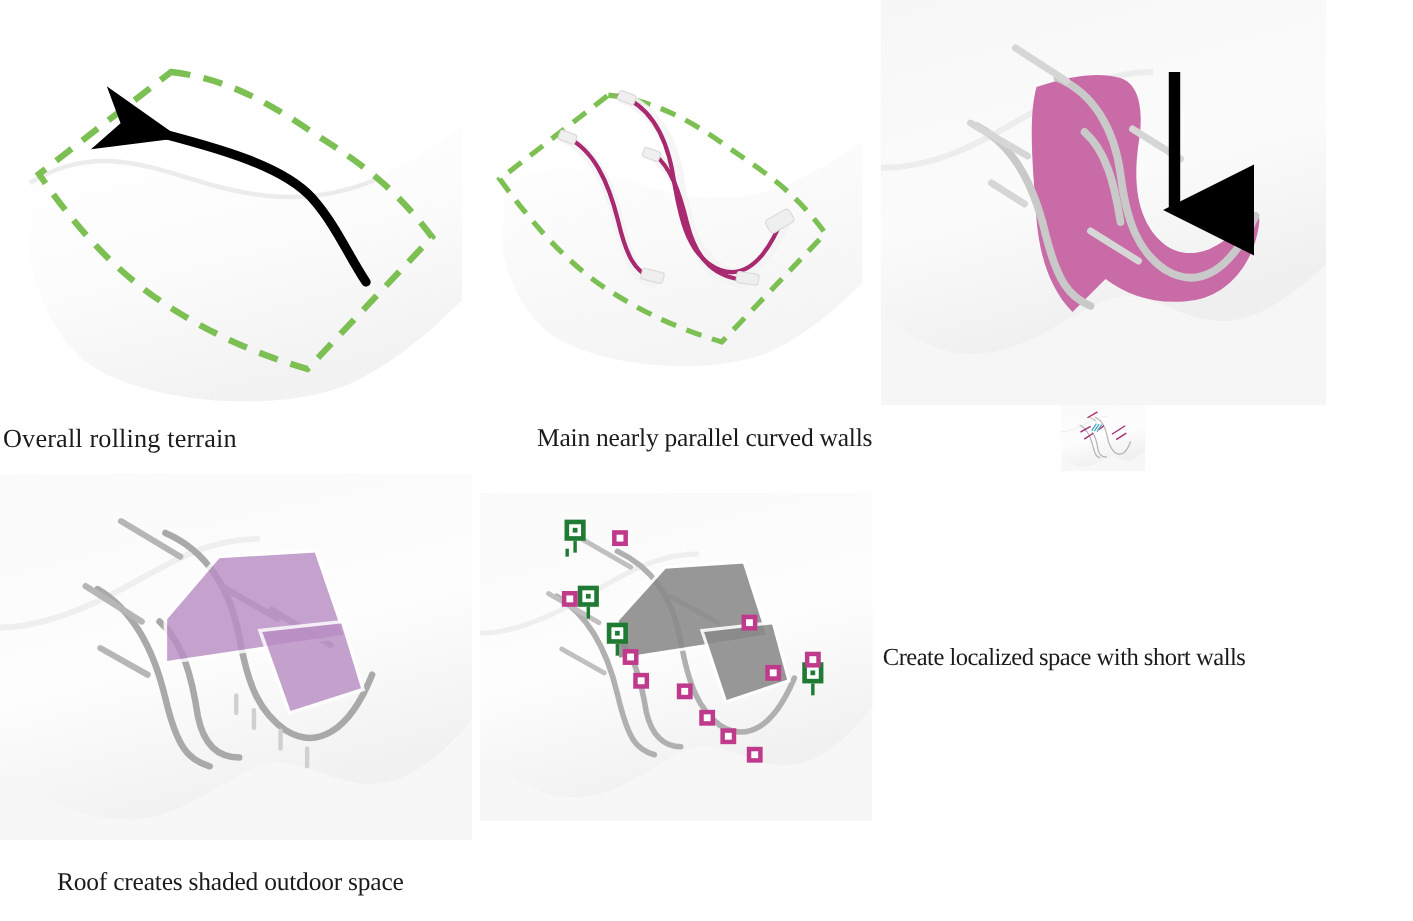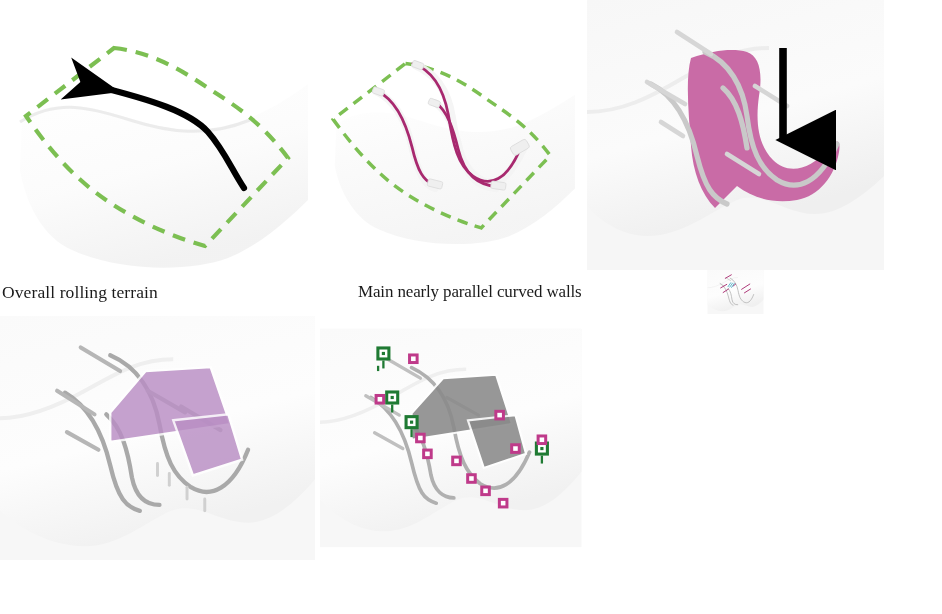--- a/index.html
+++ b/index.html
@@ -365,15 +365,17 @@
             <rect x="-2.6" y="-2.6" width="5.2" height="5.2" fill="#ffffff"></rect>
           </g>
           <g transform="translate(252,126)">
             <rect x="-6" y="-6" width="12" height="12" fill="#bf3a8a"></rect>
             <rect x="-2.6" y="-2.6" width="5.2" height="5.2" fill="#ffffff"></rect>
           </g>
         </g>
       </svg>
     </div>
 
+    <div class="caption tight">Create localized space with short walls</div>
+    <div class="caption row2">Roof creates shaded outdoor space</div>
 
   </div>
 </div>
 
 </body></html>

